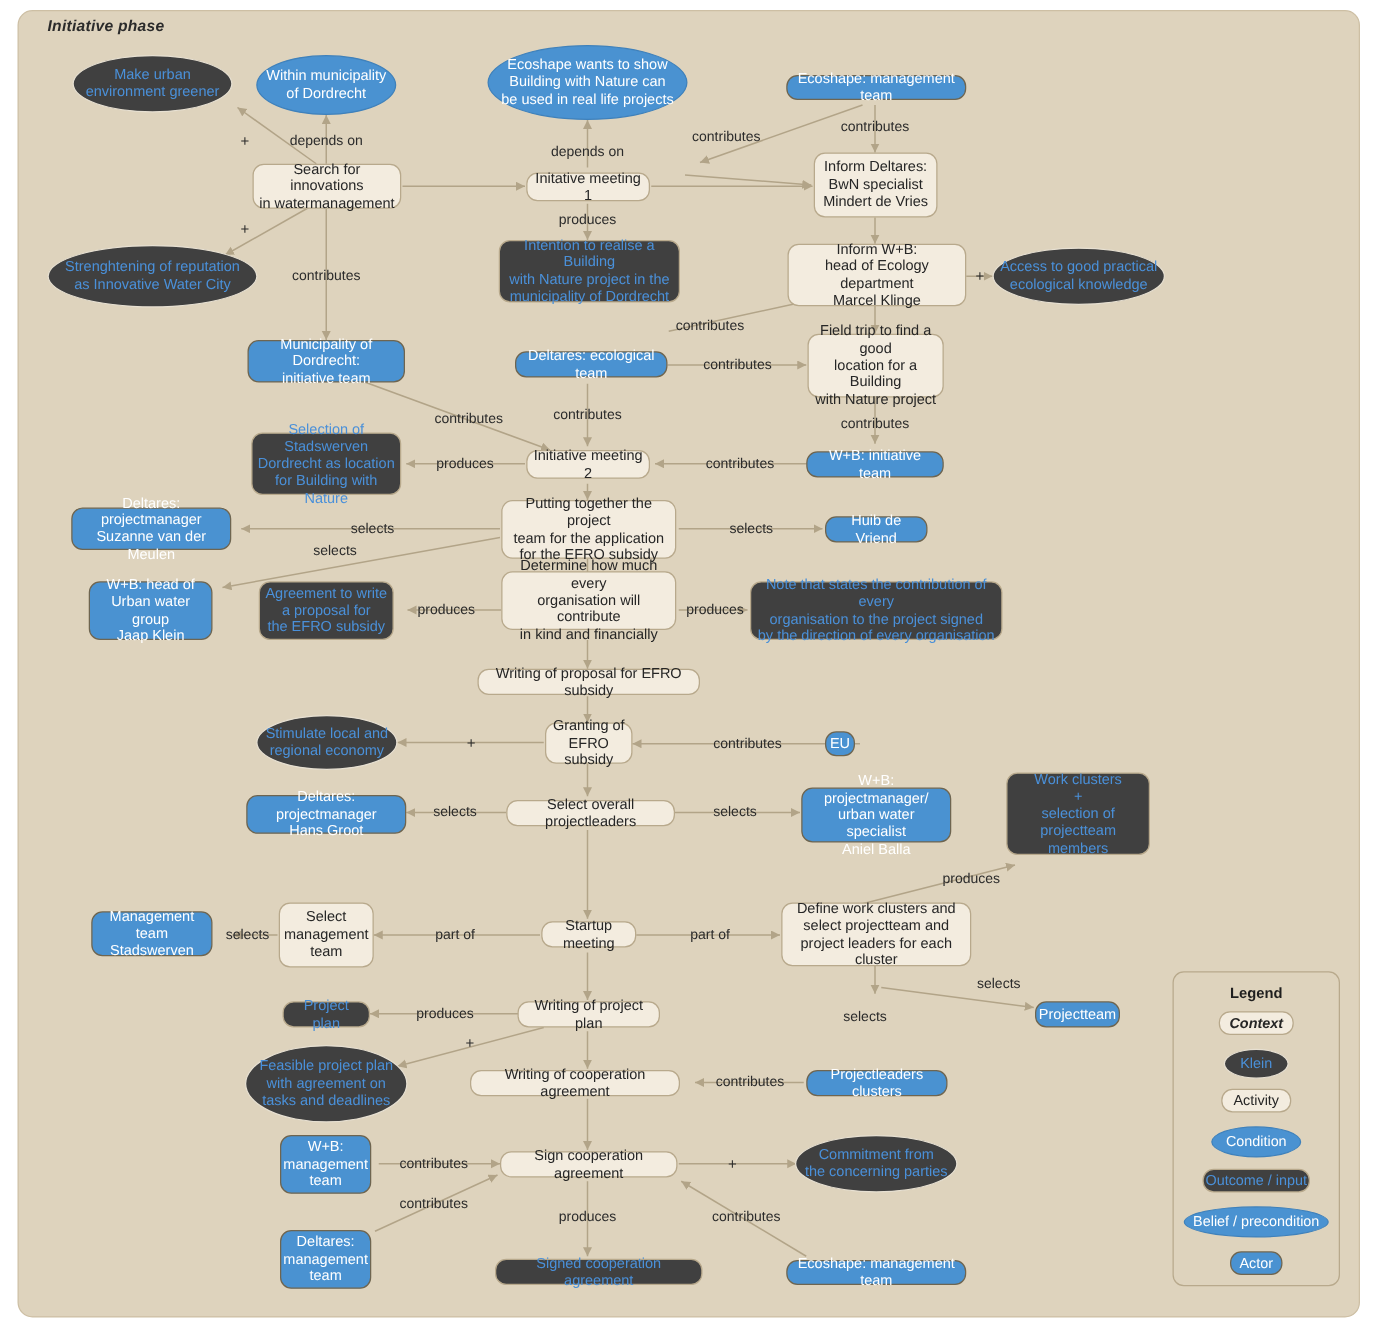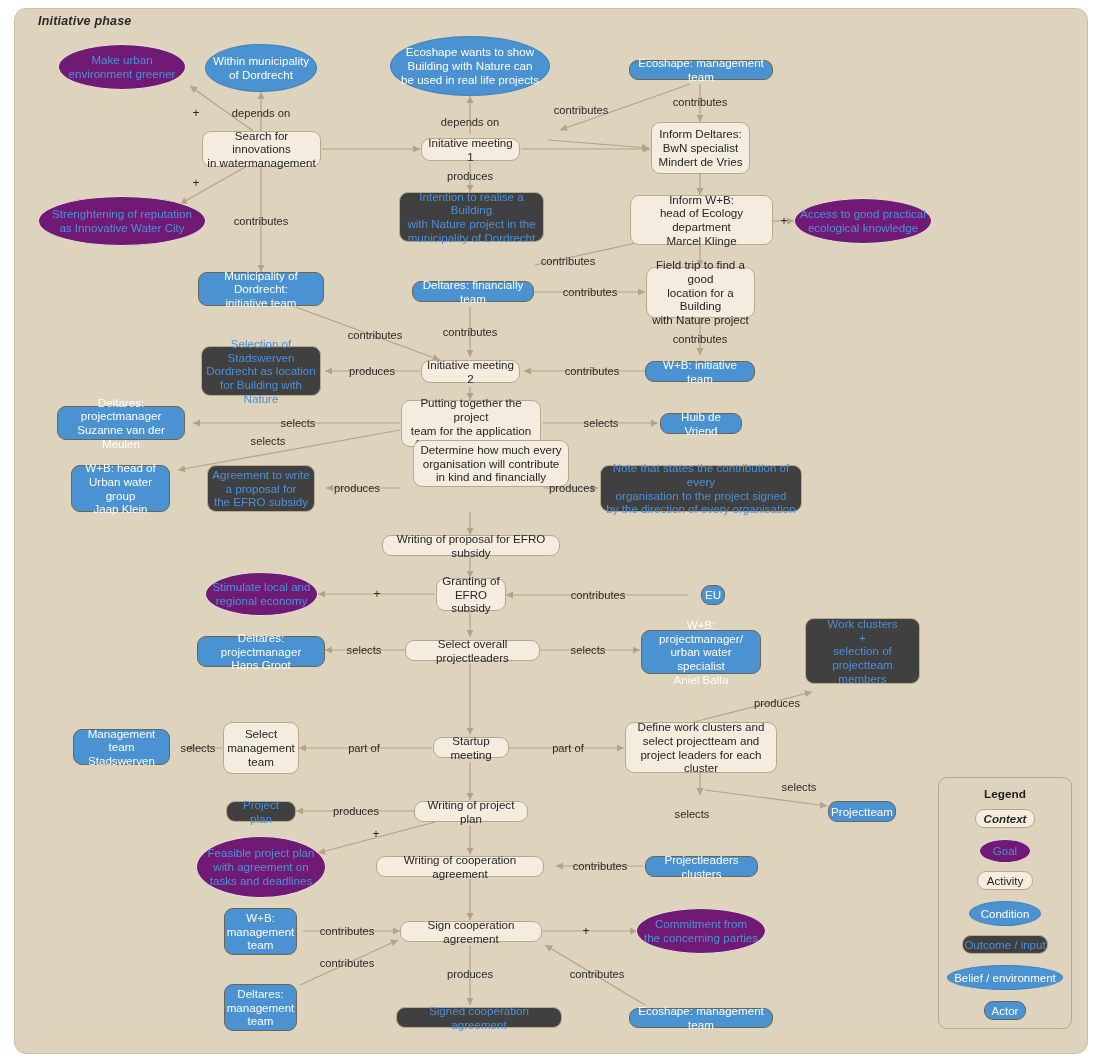--- a/index.html
+++ b/index.html
@@ -16,21 +16,21 @@
   
   .activity{background:#f3ecdf;border:1px solid #b8a98c;border-radius:9px;
             color:#262626;font-size:11.6px;}
   
   .context{background:#f3ecdf;border:1px solid #b8a98c;border-radius:9px;
            color:#262626;font-size:11.6px;font-weight:bold;font-style:italic;}
   
   .outcome{background:#404040;border:1px solid #b8a98c;border-radius:9px;
            color:#4a90d9;font-size:11.6px;}
   
-  .goal{background:#701a75;border:1px solid #e7e0d2;border-radius:50%;
+  .goal{background:#404040;border:1px solid #e7e0d2;border-radius:50%;
         color:#4a90d9;font-size:11.6px;}
   
   .belief{background:#4a92d1;border:1px solid #3f81bb;border-radius:50%;
           color:#ffffff;font-size:11.6px;}
   
   .actor{background:#4a92d1;border:1px solid #6e6550;border-radius:9px;
          color:#ffffff;font-size:11.6px;}
   .lbl{position:absolute;font-size:11.2px;color:#2b2b2b;white-space:nowrap;
        transform:translate(-50%,-50%);}
   .plus{position:absolute;font-size:12px;color:#2b2b2b;transform:translate(-50%,-50%);}
@@ -146,21 +146,21 @@
       <span>Inform W+B:<br>head of Ecology department<br>Marcel Klinge</span>
     </div>
   <div class="node goal" style="left:794px;top:198px;width:138px;height:46px;">
       <span>Access to good practical<br>ecological knowledge</span>
     </div>
 
   <div class="node actor" style="left:198px;top:272px;width:126px;height:34px;">
       <span>Municipality of Dordrecht:<br>initiative team</span>
     </div>
   <div class="node actor" style="left:412px;top:281px;width:122px;height:21px;">
-      <span>Deltares: financially team</span>
+      <span>Deltares: ecological team</span>
     </div>
   <div class="node activity" style="left:646px;top:267px;width:109px;height:51px;justify-content:center;">
       <span>Field trip to find a good<br>location for a Building<br>with Nature project</span>
     </div>
 
   <div class="node outcome" style="left:201px;top:346px;width:120px;height:50px;">
       <span>Selection of Stadswerven<br>Dordrecht as location<br>for Building with Nature</span>
     </div>
   <div class="node activity" style="left:421px;top:360px;width:99px;height:23px;">
       <span>Initiative meeting 2</span>
@@ -178,38 +178,38 @@
   <div class="node actor" style="left:660px;top:413px;width:82px;height:21px;">
       <span>Huib de Vriend</span>
     </div>
 
   <div class="node actor" style="left:71px;top:465px;width:99px;height:47px;">
       <span>W+B: head of<br>Urban water group<br>Jaap Klein</span>
     </div>
   <div class="node outcome" style="left:207px;top:465px;width:108px;height:47px;">
       <span>Agreement to write<br>a proposal for<br>the EFRO subsidy</span>
     </div>
-  <div class="node activity" style="left:401px;top:440px;width:156px;height:47px;margin-left:12px;">
+  <div class="node activity" style="left:401px;top:457px;width:140px;height:47px;">
       <span>Determine how much every<br>organisation will contribute<br>in kind and financially</span>
     </div>
   <div class="node outcome" style="left:600px;top:465px;width:202px;height:47px;">
       <span>Note that states the contribution of every<br>organisation to the project signed<br>by the direction of every organisation</span>
     </div>
 
   <div class="node activity" style="left:382px;top:535px;width:178px;height:21px;">
       <span>Writing of proposal for EFRO subsidy</span>
     </div>
 
   <div class="node goal" style="left:205px;top:572px;width:113px;height:44px;">
       <span>Stimulate local and<br>regional economy</span>
     </div>
   <div class="node activity" style="left:436px;top:578px;width:70px;height:33px;">
       <span>Granting of<br>EFRO subsidy</span>
     </div>
-  <div class="node actor" style="left:701px;top:585px;width:24px;height:20px;">
+  <div class="node actor" style="left:660px;top:585px;width:24px;height:20px;">
       <span>EU</span>
     </div>
 
   <div class="node actor" style="left:197px;top:636px;width:128px;height:31px;">
       <span>Deltares: projectmanager<br>Hans Groot</span>
     </div>
   <div class="node activity" style="left:405px;top:640px;width:135px;height:21px;">
       <span>Select overall projectleaders</span>
     </div>
   <div class="node actor" style="left:641px;top:630px;width:120px;height:44px;">
@@ -312,31 +312,31 @@
   <div class="plus" style="left:377px;top:594px;">+</div>
   <div class="plus" style="left:376px;top:834px;">+</div>
   <div class="plus" style="left:586px;top:931px;">+</div>
 
   <div id="legend">
     <div class="ltitle">Legend</div>
     <div class="lg context" style="top:31px;width:60px;height:19px;border-radius:9px;font-size:11.5px;">
         <span>Context</span>
       </div>
     <div class="lg goal" style="top:61px;width:52px;height:24px;border-radius:50%;font-size:11.5px;">
-        <span>Goal</span>
+        <span>Klein</span>
       </div>
     <div class="lg activity" style="top:93px;width:56px;height:19px;border-radius:9px;font-size:11.5px;">
         <span>Activity</span>
       </div>
     <div class="lg belief" style="top:123px;width:72px;height:25px;border-radius:50%;font-size:11.5px;">
         <span>Condition</span>
       </div>
     <div class="lg outcome" style="top:157px;width:86px;height:19px;border-radius:9px;font-size:11.5px;">
         <span>Outcome / input</span>
       </div>
     <div class="lg belief" style="top:187px;width:116px;height:25px;border-radius:50%;font-size:11.5px;">
-        <span>Belief / environment</span>
+        <span>Belief / precondition</span>
       </div>
     <div class="lg actor" style="top:223px;width:42px;height:19px;border-radius:9px;font-size:11.5px;">
         <span>Actor</span>
       </div>
   </div>
 </div>
 
 </body></html>

